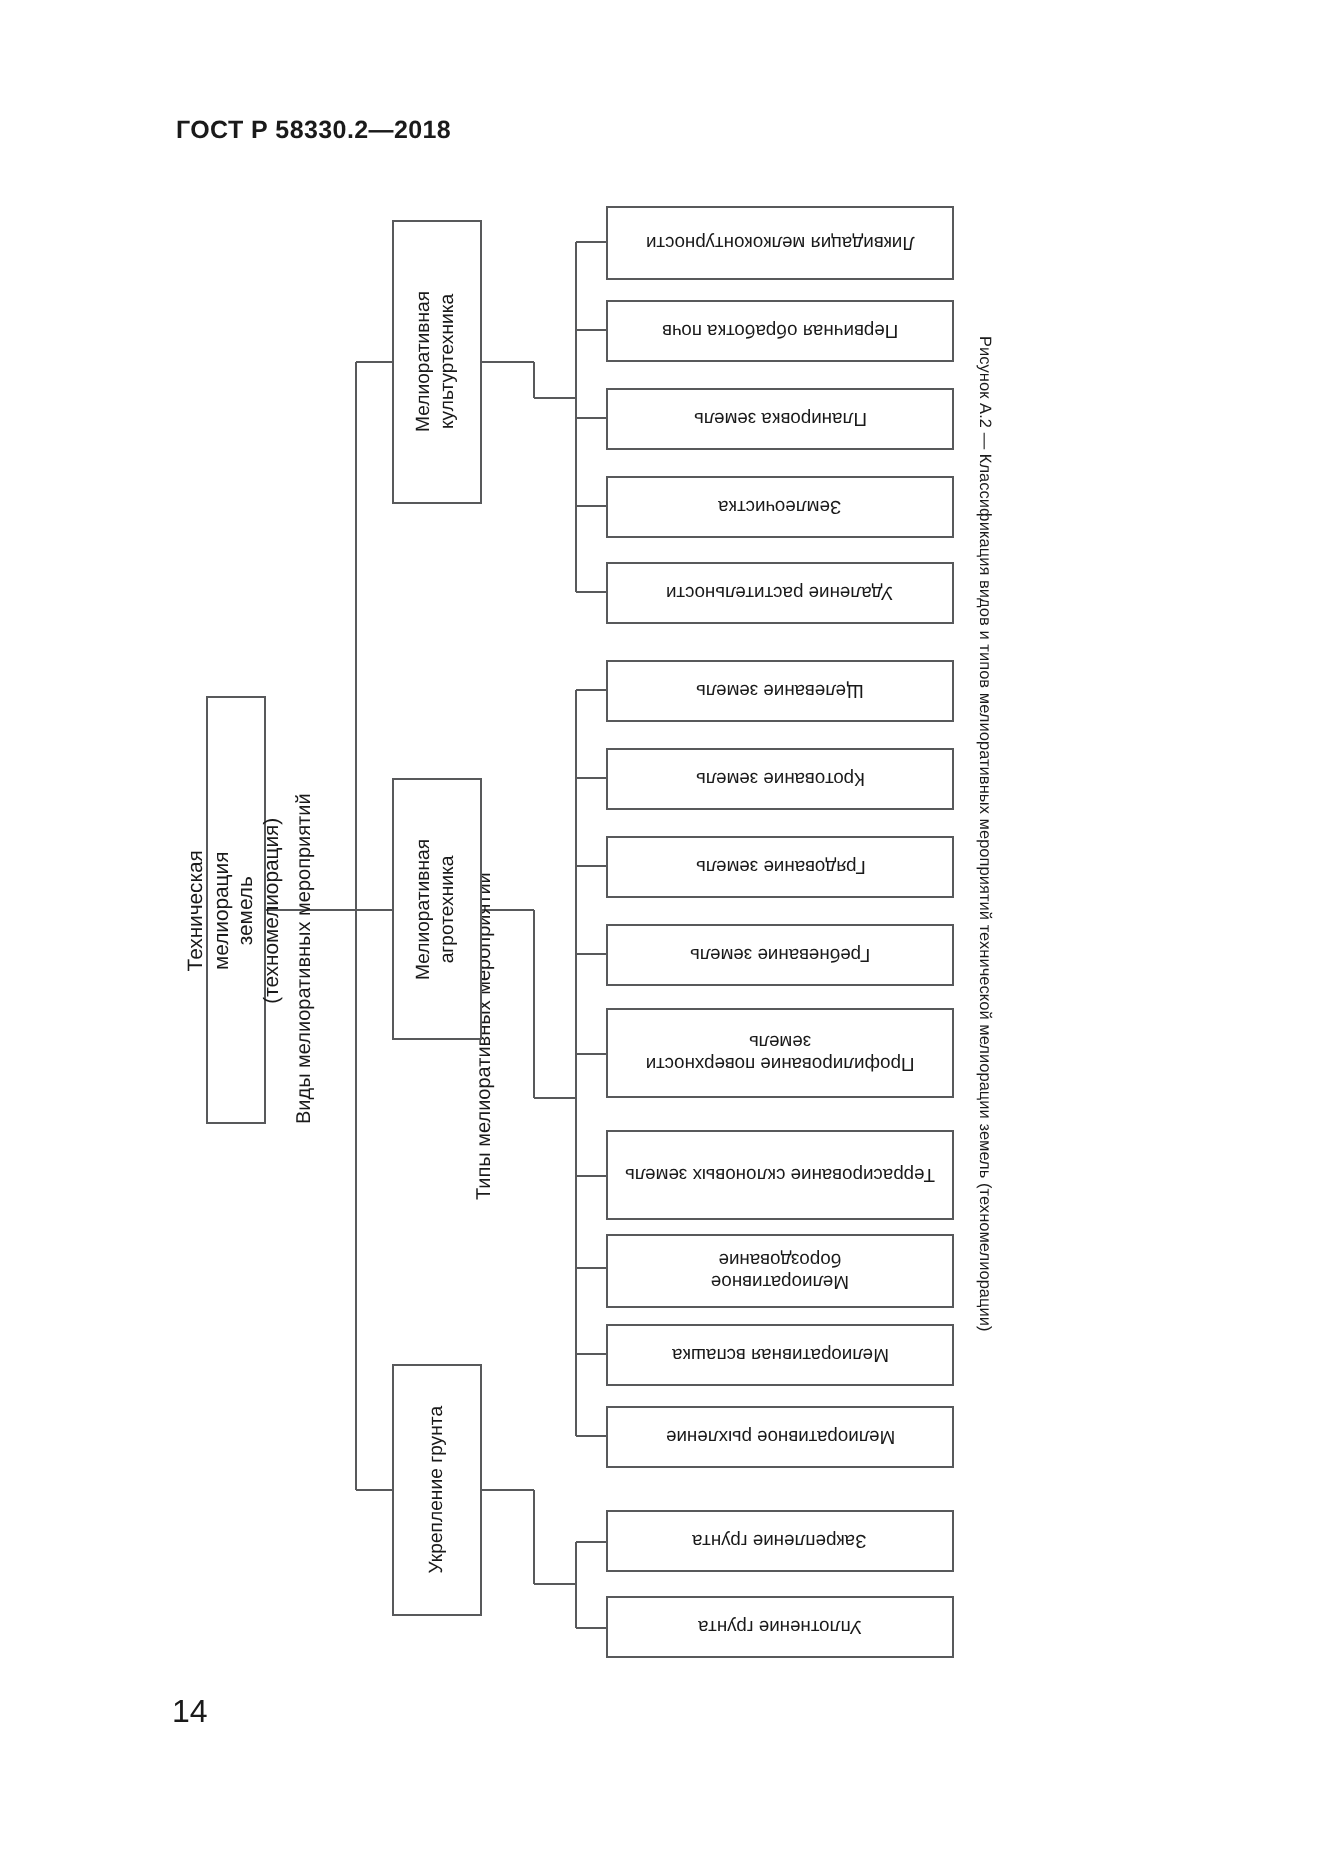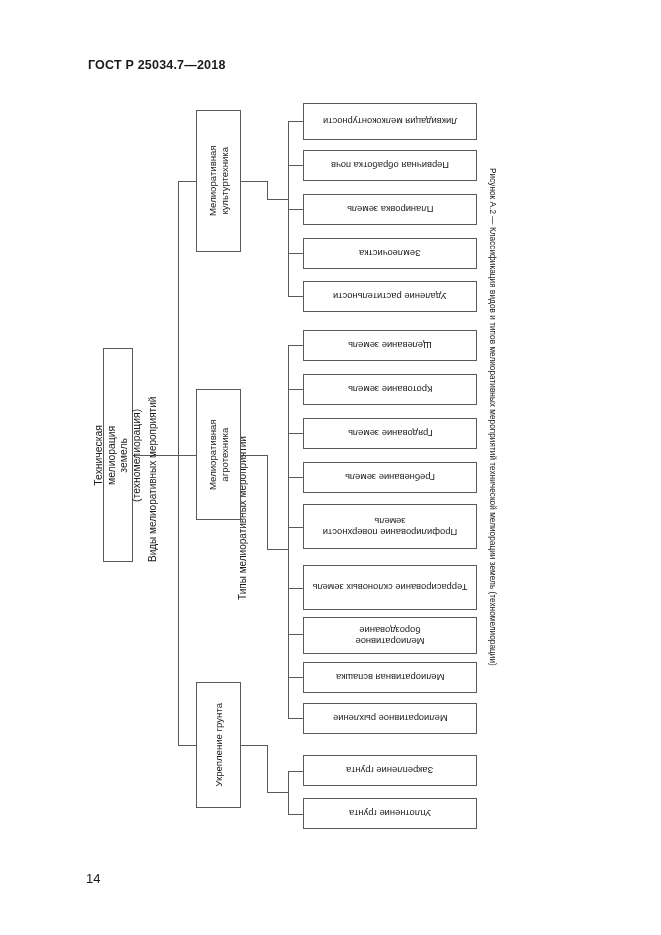--- a/index.html
+++ b/index.html
@@ -11,22 +11,21 @@
   .page{position:absolute;inset:0;}
 
   
   .doc-header{
     position:absolute;left:88px;top:58px;
     font-size:12.5px;font-weight:bold;letter-spacing:.2px;
     white-space:nowrap;
   }
   .page-number{
     position:absolute;left:86px;top:848px;
-    font-size:13px;
-    margin-top:23px;
+    font-size:16px;
   }
 
   
   .fig-caption{
     position:absolute;left:497px;top:168px;
     width:620px;height:16px;
     transform-origin:0 0;
     transform:rotate(90deg);
     font-size:8.2px;
     white-space:nowrap;
@@ -68,21 +67,21 @@
     transform:rotate(-90deg);
     white-space:nowrap;
     font-size:10px;
   }
 </style>
 </head>
 <body>
 
 <div class="page">
 
-  <div class="doc-header">ГОСТ Р 25034.7—2018</div>
+  <div class="doc-header">ГОСТ Р 58330.2—2018</div>
 
   <div class="page-number">14</div>
 
   <div class="fig-caption">Рисунок А.2 — Классификация видов и типов мелиоративных мероприятий технической мелиорации земель (техномелиорации)</div>
 
   <div class="diagram">
 
     <svg width="661" height="935">
       <g stroke="#58595b" stroke-width="1" fill="none" shape-rendering="crispEdges">
 

